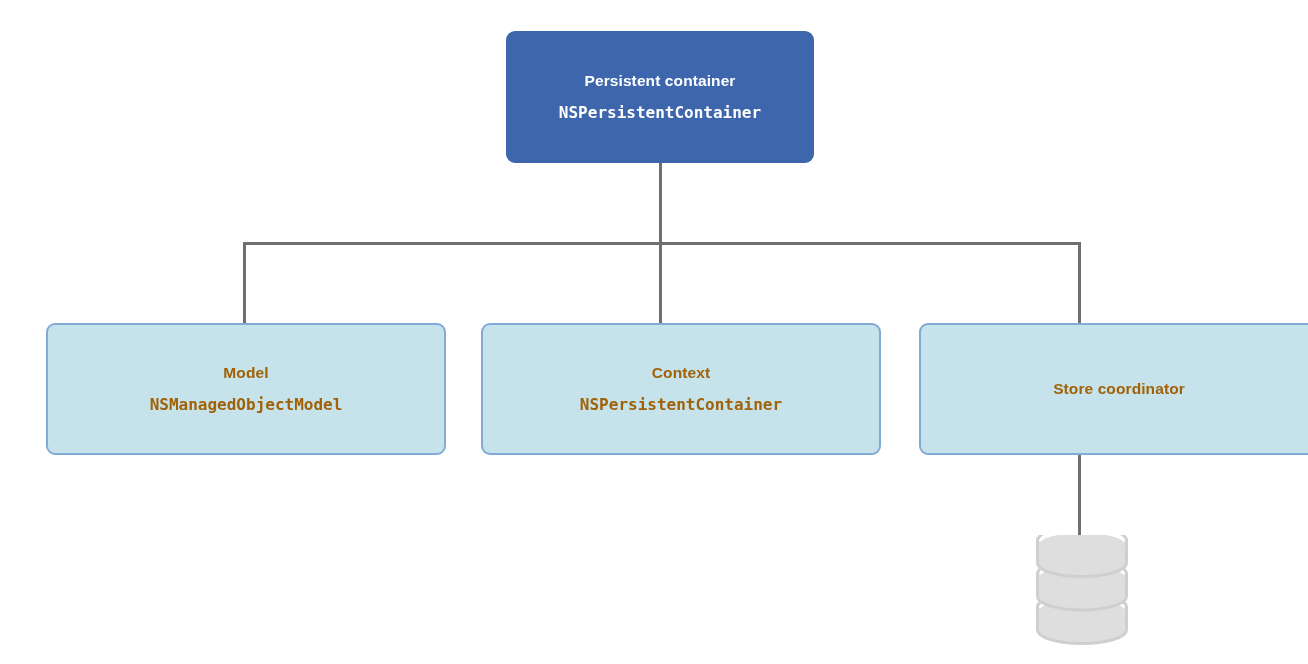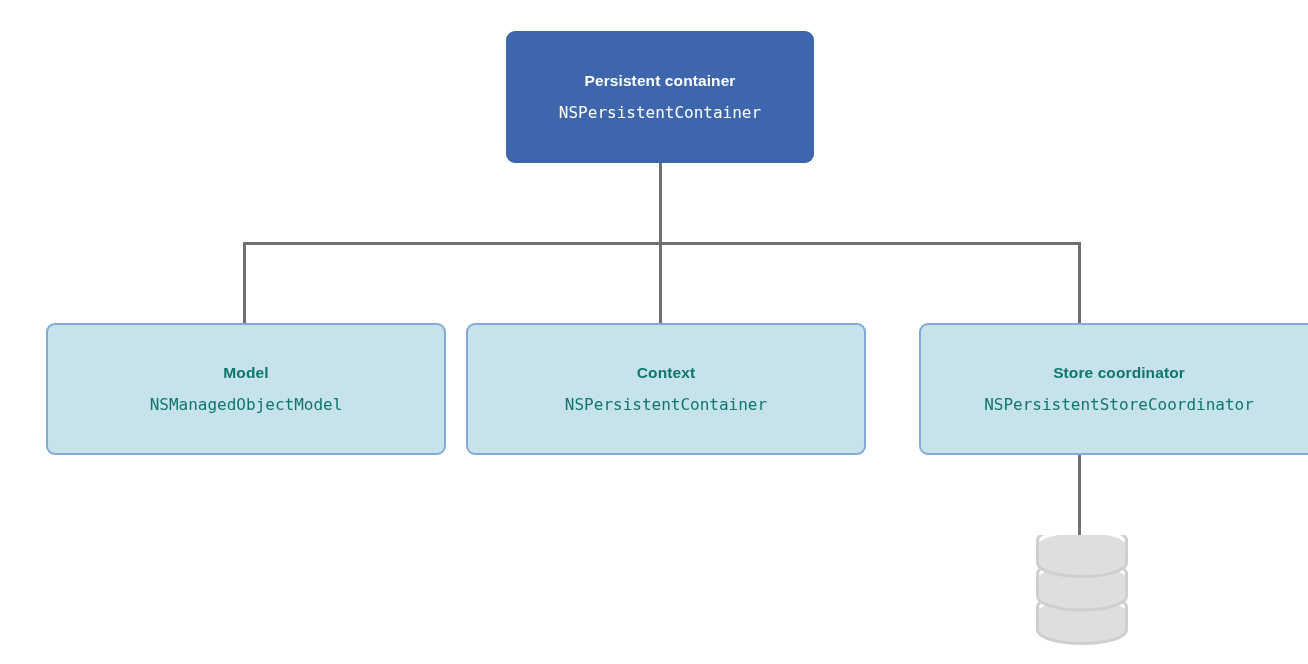--- a/index.html
+++ b/index.html
@@ -32,40 +32,40 @@
   .node .title {
     font-family: "Liberation Sans", sans-serif;
     font-weight: bold;
     font-size: 15.5px;
     letter-spacing: .1px;
     line-height: 1.2;
     white-space: nowrap;
   }
   .node .subtitle {
     font-family: "DejaVu Sans Mono", monospace;
-    font-weight: 400;
+    font-weight: 700;
     font-size: 16px;
     line-height: 1.2;
     margin-top: 12px;
     white-space: nowrap;
   }
 
   .node-root {
     background: #3d66ad;
     border: none;
   }
   .node-root .title,
   .node-root .subtitle { color: #ffffff; }
 
   .node-child {
     background: #c6e2ea;
     border: 2px solid #82aad6;
   }
   .node-child .title,
-  .node-child .subtitle { color: #0f766e; }
+  .node-child .subtitle { color: #a16207; }
 
   
   .line {
     position: absolute;
     background: #6f6f6f;
     z-index: 1;
   }
   .line-v { width: 2.5px; }
   .line-h { height: 2.5px; }
 
@@ -93,28 +93,27 @@
   <div class="node node-root" style="left:506px; top:31px; width:308px; height:132px;">
     <div class="title">Persistent container</div>
     <div class="subtitle">NSPersistentContainer</div>
   </div>
 
   <div class="node node-child" style="left:46px; top:323px; width:400px; height:132px;">
     <div class="title">Model</div>
     <div class="subtitle">NSManagedObjectModel</div>
   </div>
 
-  <div class="node node-child" style="left:466px; top:323px; width:400px; height:132px;">
+  <div class="node node-child" style="left:481px; top:323px; width:400px; height:132px;">
     <div class="title">Context</div>
     <div class="subtitle">NSPersistentContainer</div>
   </div>
 
   <div class="node node-child" style="left:876px; top:323px; width:400px; height:132px;margin-left:43px;">
     <div class="title">Store coordinator</div>
-    <div class="subtitle">NSPersistentStoreCoordinator</div>
   </div>
 
   <div class="cylinder" style="left:1033px; top:535px; width:98px; height:114px;">
     <svg width="98" height="114" viewBox="0 0 98 114" xmlns="http://www.w3.org/2000/svg">
 
       <path d="M4.5 72 v23 a44.5 13.5 0 0 0 89 0 v-23 z" fill="#dedede" stroke="#cfcfcf" stroke-width="3" stroke-linejoin="round"></path>
       <ellipse cx="49" cy="72" rx="44.5" ry="13.5" fill="#ffffff" stroke="#cfcfcf" stroke-width="3"></ellipse>
       <path d="M5.2 74.5 a44.3 13 0 0 0 87.6 0 a44.3 13 0 0 1 -87.6 0 z" fill="#dedede"></path>
       <ellipse cx="49" cy="76.5" rx="43.5" ry="12" fill="#dedede" stroke="none"></ellipse>
 

